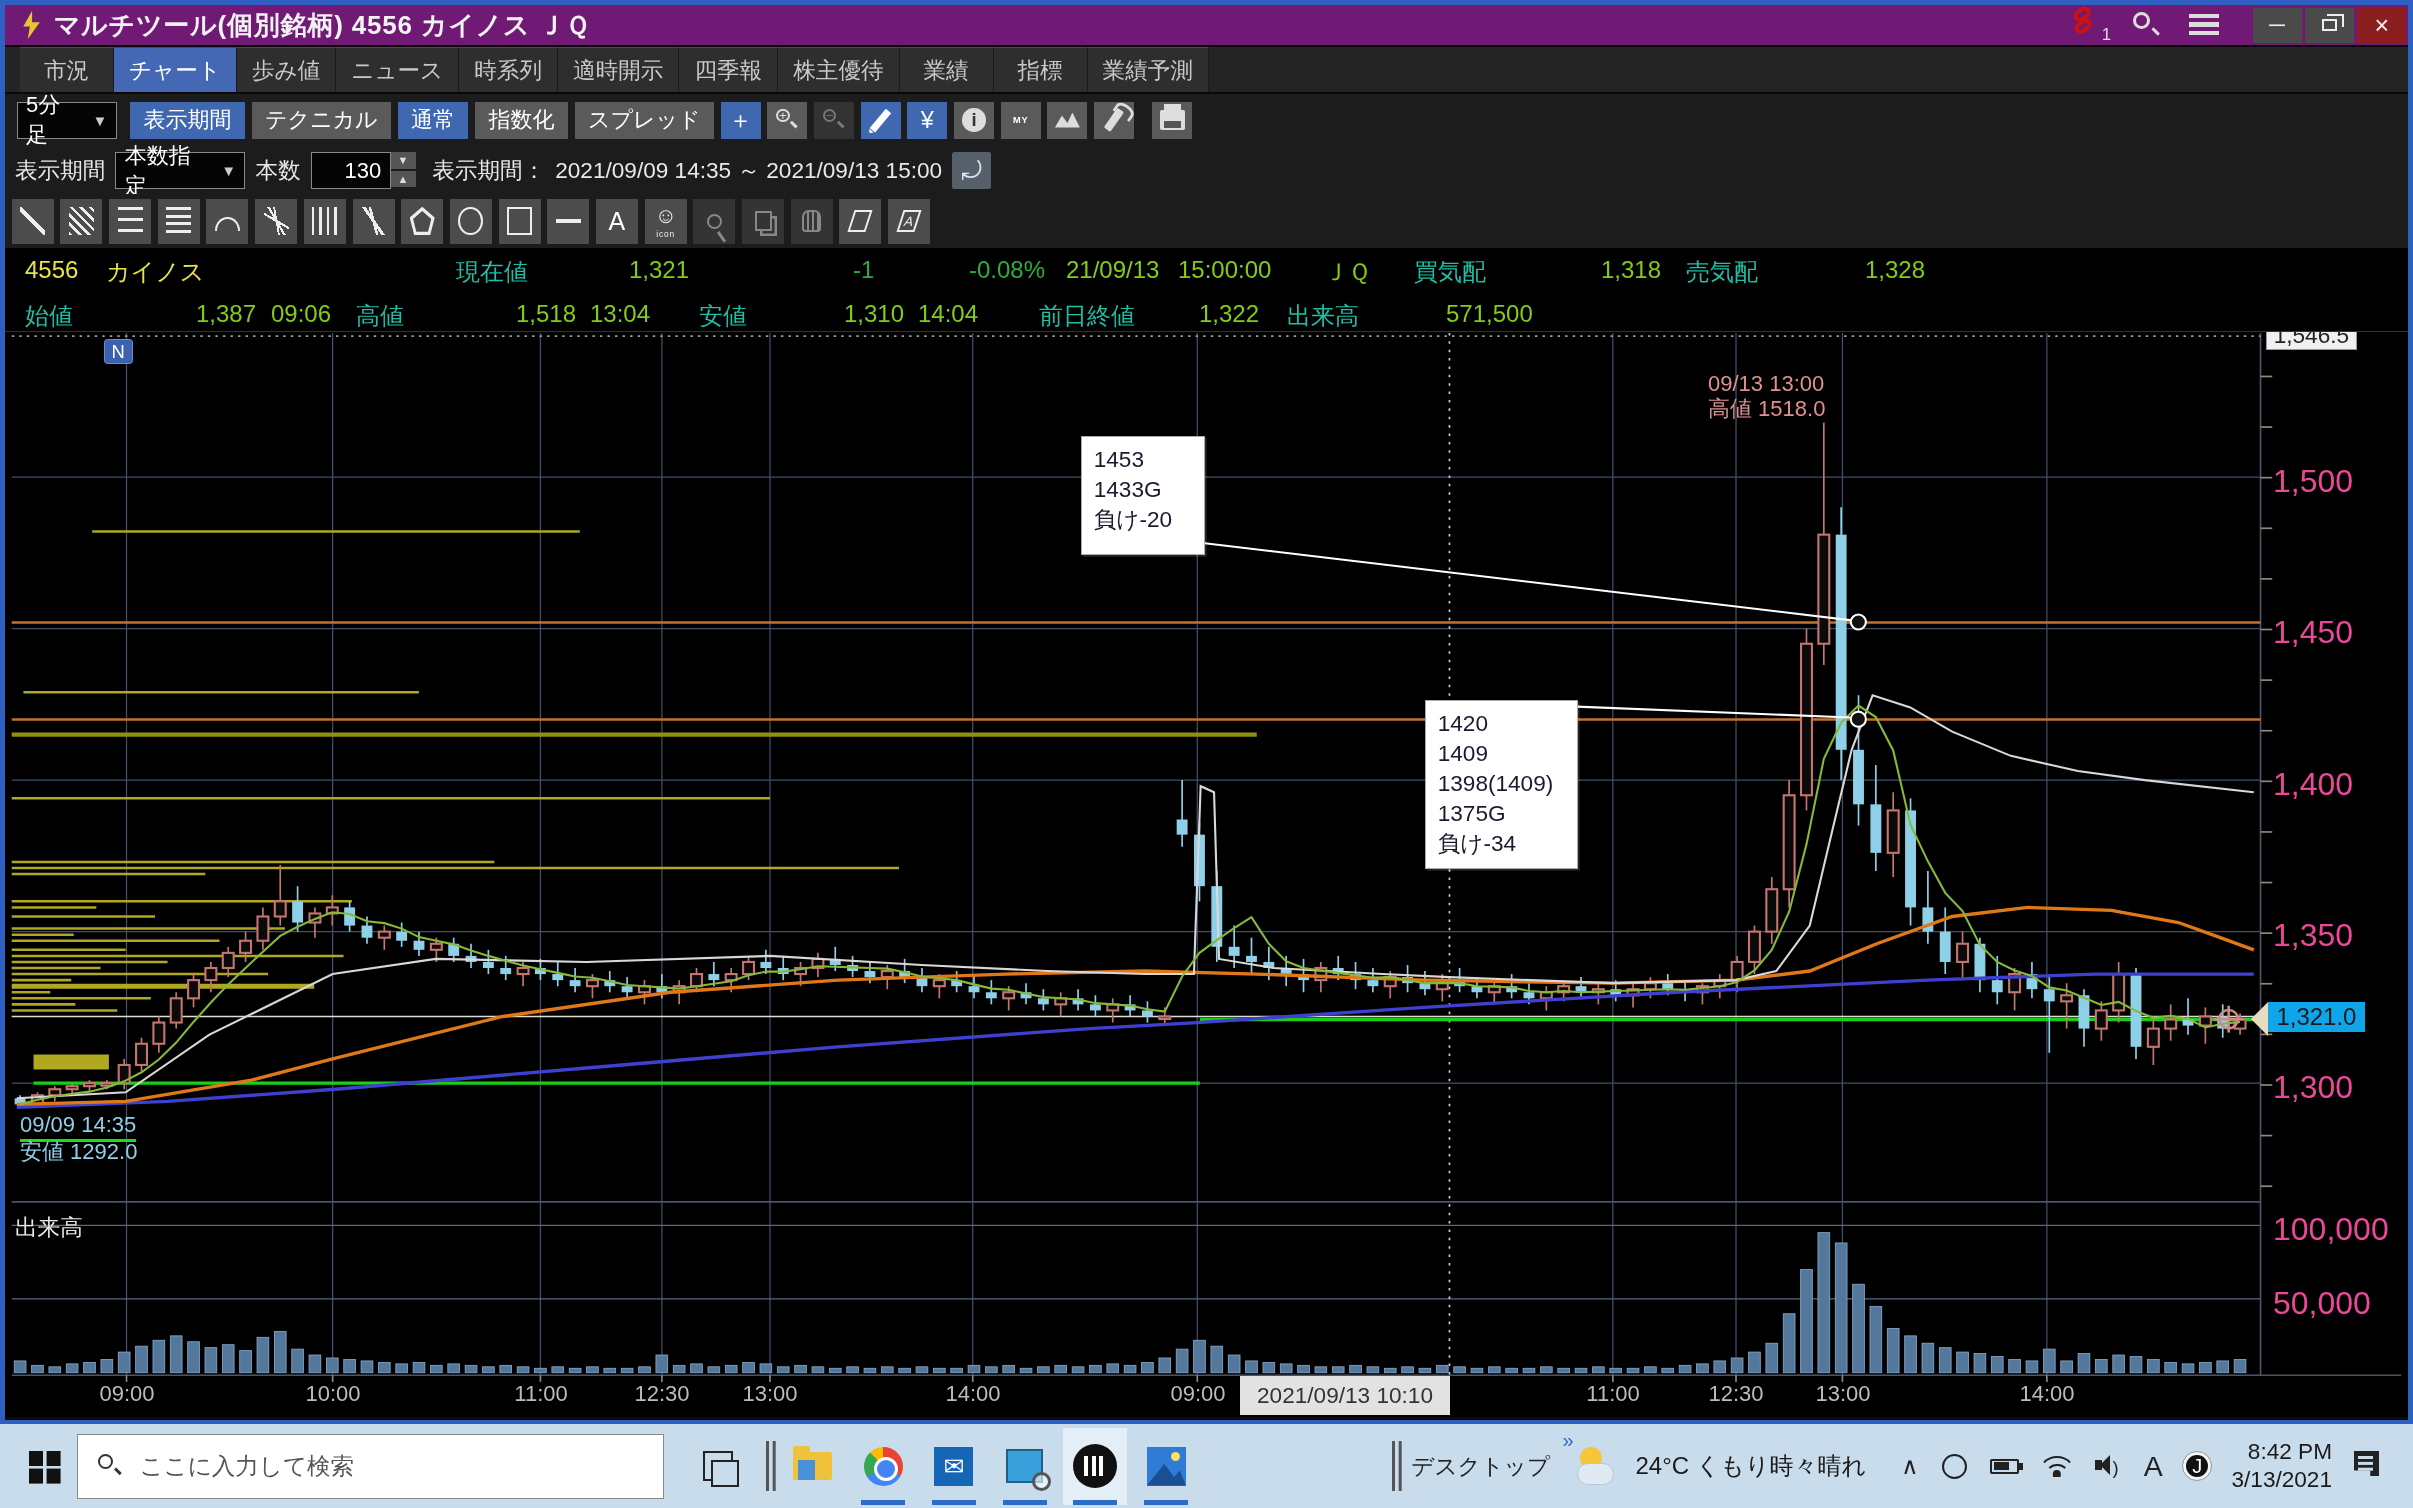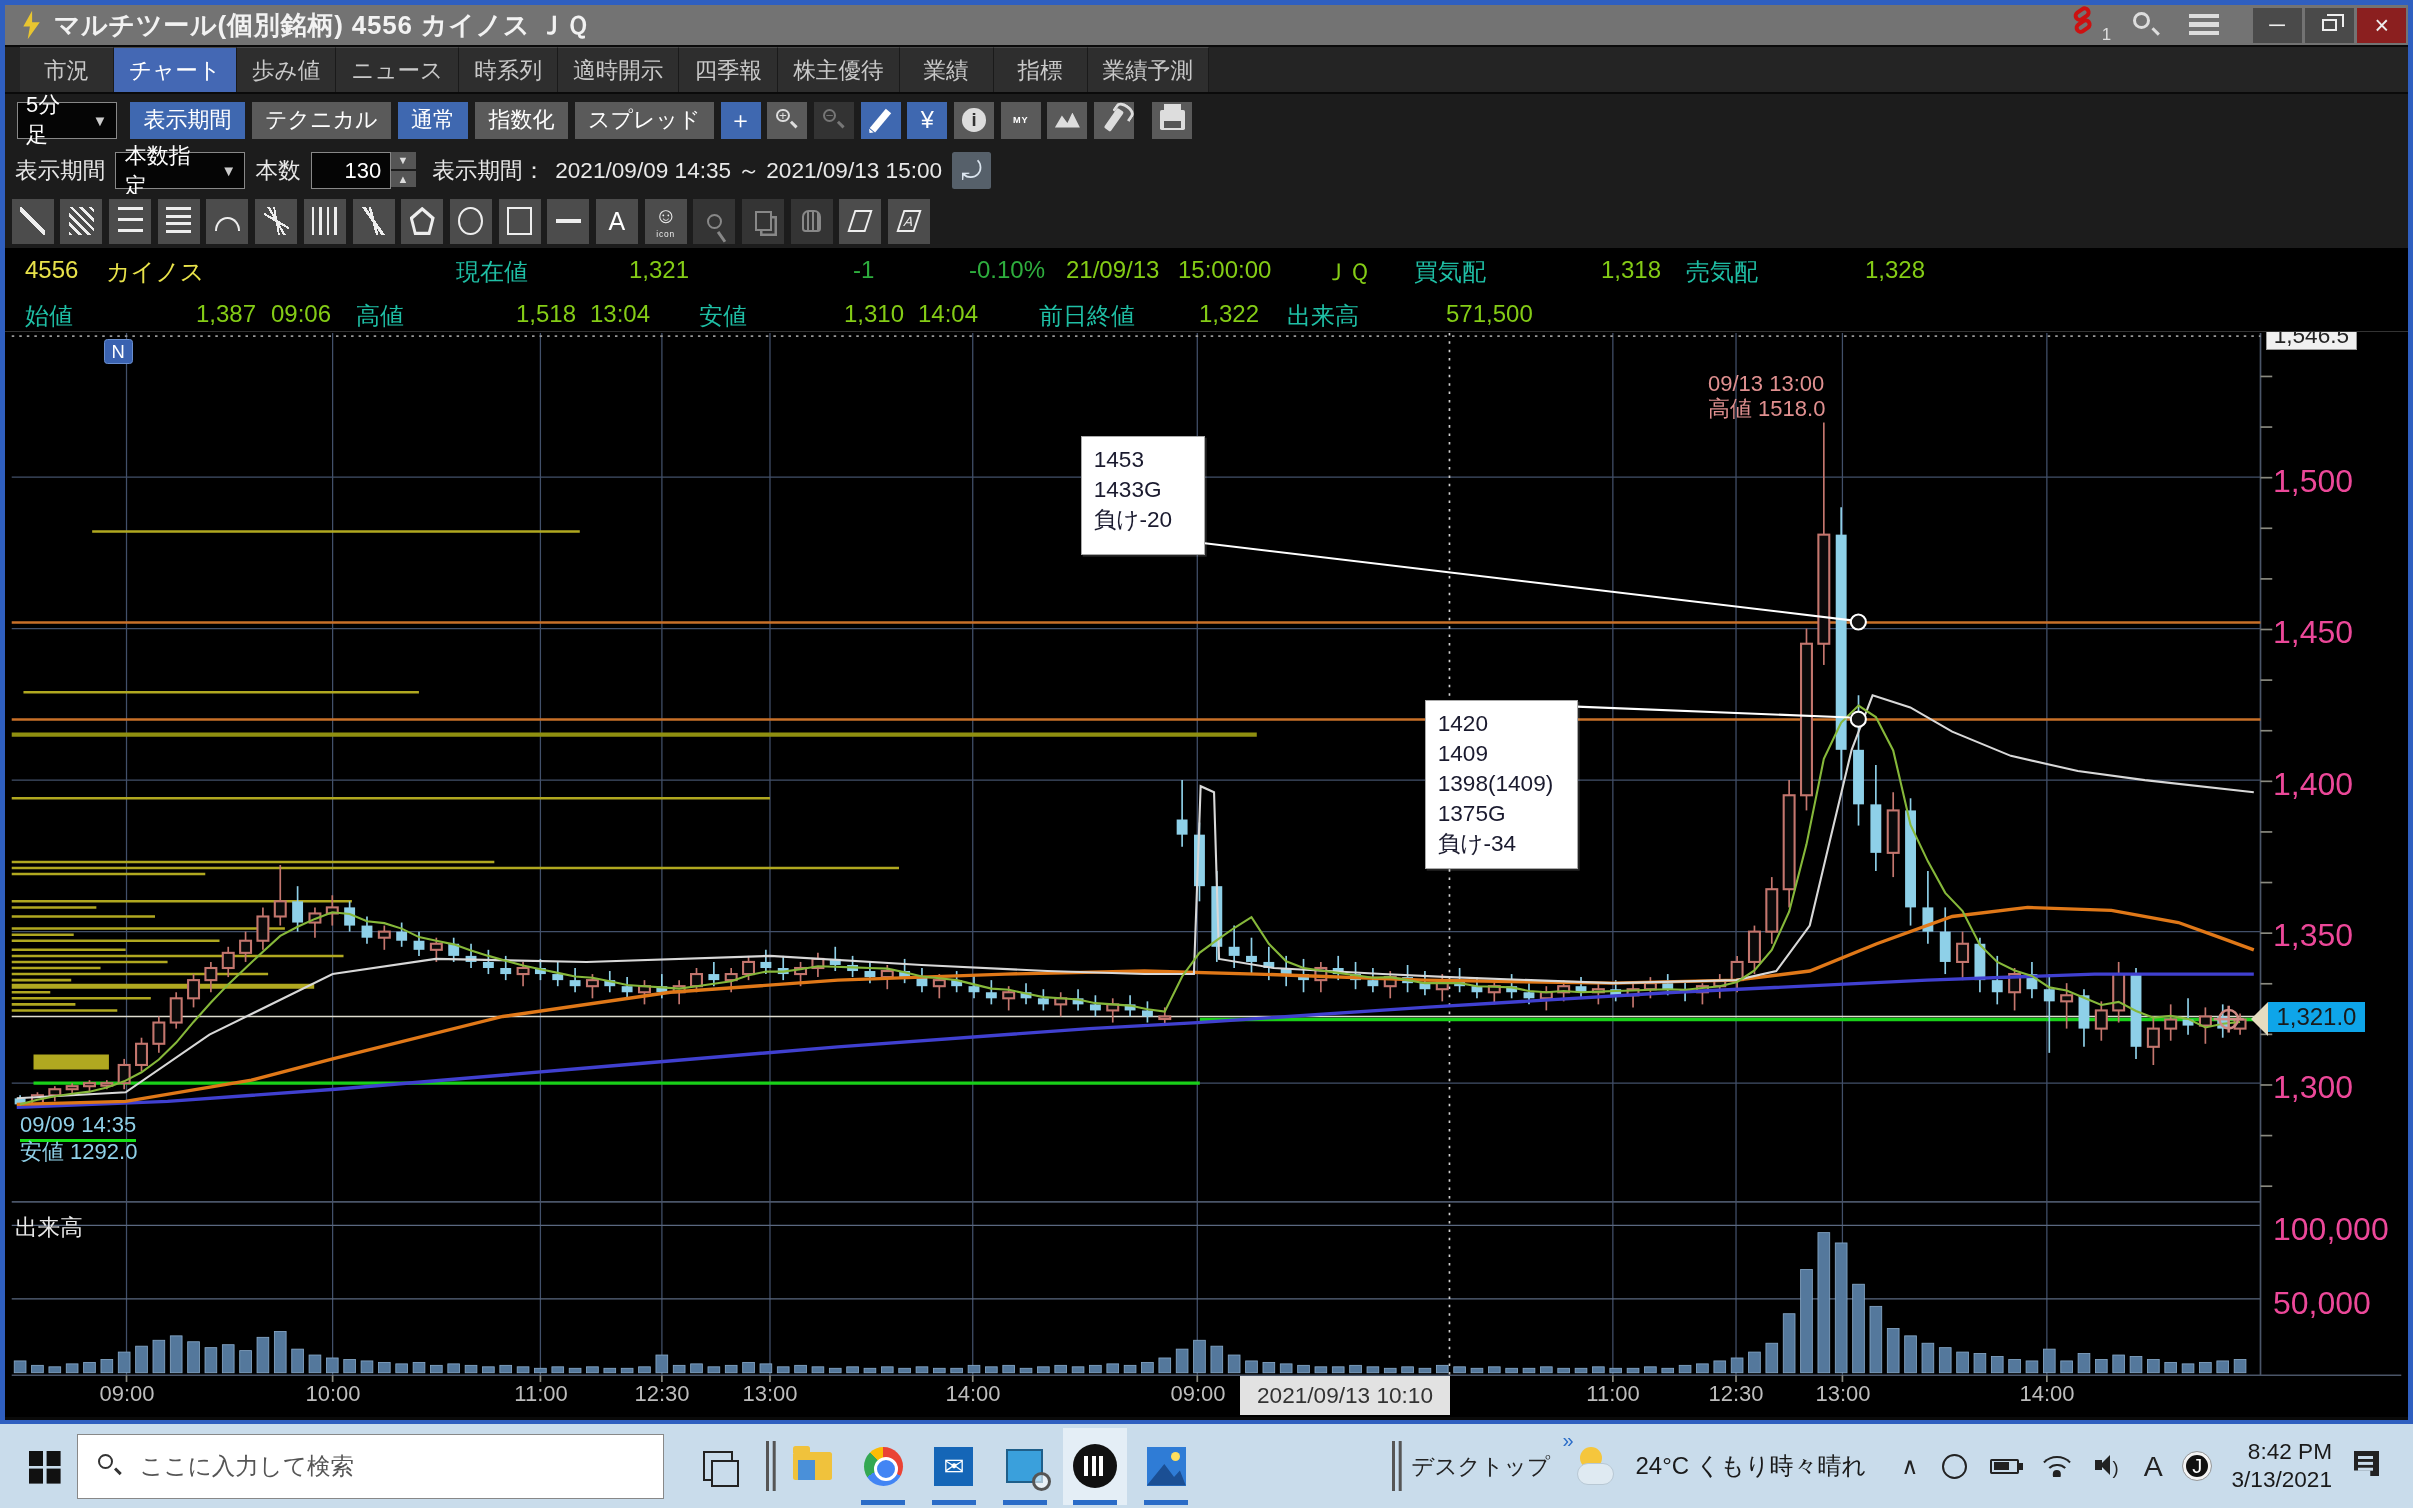--- a/index.html
+++ b/index.html
@@ -2,21 +2,21 @@
 <html style="font-size:13.4px"><head>
 <meta charset="utf-8">
 <style>
   html,body{margin:0;padding:0;background:#000;}
   *{box-sizing:border-box;font-family:"Liberation Sans","DejaVu Sans",sans-serif;}
   #app{position:relative;width:2413px;height:1508px;background:#05070a;overflow:hidden;}
   .abs{position:absolute;}
   
   #win{position:absolute;left:0;top:0;width:2413px;height:1425px;background:#0a0a0a;border:5px solid #2f5fc0;}
   
-  #titlebar{position:absolute;left:5px;top:5px;right:5px;height:40px;background:#737373;display:flex;align-items:center;}
+  #titlebar{position:absolute;left:5px;top:5px;right:5px;height:40px;background:#701a75;display:flex;align-items:center;}
   .bolt{width:22px;height:28.5px;margin:0 11.7px 0 15px;background:#e8c530;clip-path:polygon(55% 0,15% 55%,45% 55%,35% 100%,90% 40%,55% 40%);}
   #title-text{color:#f2f2f2;font-size:26px;font-weight:bold;letter-spacing:0.8px;}
   #title-right{position:absolute;right:1.7px;top:0;height:40px;display:flex;align-items:center;}
   .link-ic{position:relative;width:37px;height:34px;margin-right:22px;}
   .link-ic i{position:absolute;width:18.4px;height:11.7px;border:4.2px solid #cc1111;border-radius:5.9px;transform:rotate(-35deg);}
   .link-ic i:first-child{left:1.7px;top:11.7px;}
   .link-ic i:last-child{left:11.7px;top:5px;}
   .link-ic b{position:absolute;right:-1.7px;bottom:-3.4px;color:#ddd;font-size:17px;font-weight:normal;}
   .mag{position:relative;width:28.5px;height:28.5px;margin-right:28.5px;}
   .mag i{position:absolute;left:1.7px;top:1.7px;width:17px;height:17px;border:3.4px solid #ddd;border-radius:50%;}
@@ -334,21 +334,21 @@
         <span class="dic d-eraseA">A</span>
       </span>
     </div>
 
   <div id="quote1">
     <span class="q yel" style="left:20px;">4556</span>
     <span class="q yel" style="left:101px;">カイノス</span>
     <span class="q teal" style="left:451px;">現在値</span>
     <span class="q wht" style="left:624px;">1,321</span>
     <span class="q grn" style="left:848px;">-1</span>
-    <span class="q grn" style="left:964px;">-0.10%</span>
+    <span class="q grn" style="left:964px;">-0.08%</span>
     <span class="q wht" style="left:1061px;">21/09/13</span>
     <span class="q wht" style="left:1173px;">15:00:00</span>
     <span class="q wht" style="left:1319px;">ＪＱ</span>
     <span class="q teal" style="left:1409px;">買気配</span>
     <span class="q wht" style="left:1596px;">1,318</span>
     <span class="q teal" style="left:1681px;">売気配</span>
     <span class="q wht" style="left:1860px;">1,328</span>
   </div>
   <div id="quote2">
     <span class="q teal" style="left:20px;">始値</span>

